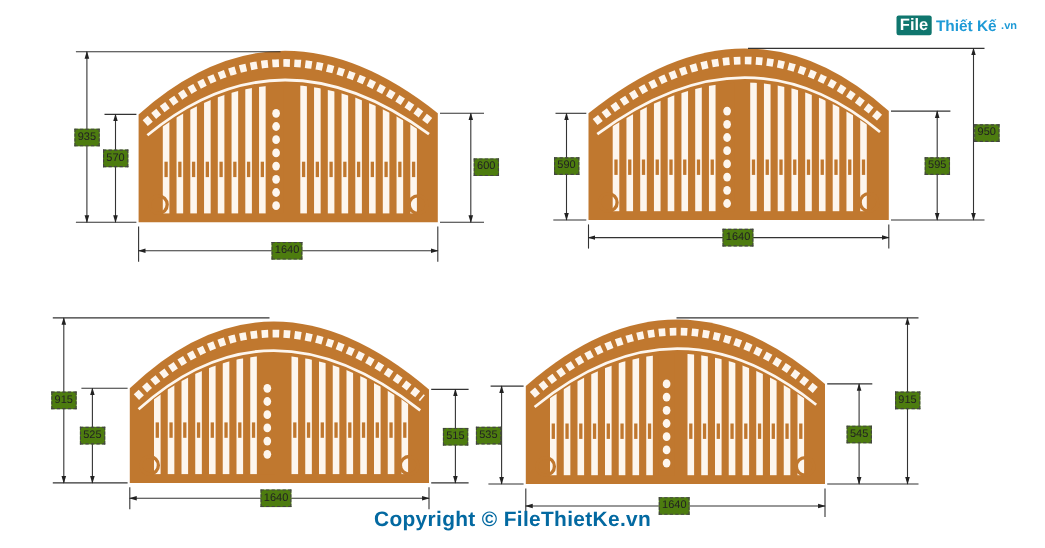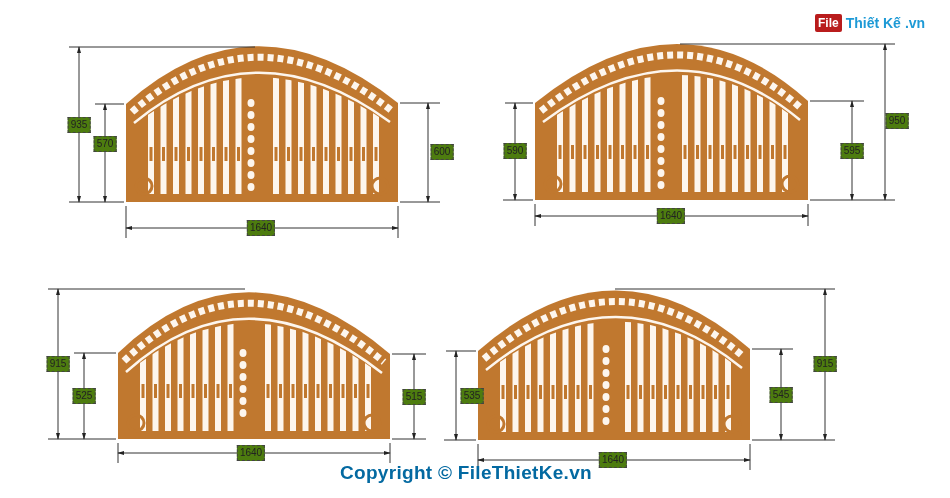--- a/index.html
+++ b/index.html
@@ -4,23 +4,23 @@
 <style>
   html, body { margin: 0; padding: 0; background: #ffffff; }
   body { width: 950px; height: 498px; position: relative; overflow: hidden; font-family: "Liberation Sans", sans-serif; }
   #canvas { position: absolute; left: 0; top: 0; width: 950px; height: 498px; }
   .dim-label {
     position: absolute; background: #4d7c0f; border: 1px dashed #444; color: #222;
     font-size: 10px; line-height: 12px; padding: 1px 2px; transform: translate(-50%, -50%);
     white-space: nowrap; font-family: Liberation Sans, sans-serif;
   }
   .logo { position: absolute; left: 815px; top: 14px; display: flex; align-items: center; gap: 4px; }
-  .logo-file { background: #b91c1c; color: #fff; font-weight: bold; font-size: 12px; padding: 0 3px; line-height: 18px; border-radius: 2px; }
+  .logo-file { background: #0f766e; color: #fff; font-weight: bold; font-size: 15px; padding: 0 3px; line-height: 18px; border-radius: 2px; }
   .logo-text { color: #1e9ad6; font-weight: bold; font-size: 14px; }
-  .logo-tld { color: #1e9ad6; font-size: 14px; font-weight: bold; }
+  .logo-tld { color: #1e9ad6; font-size: 10px; font-weight: bold; }
   .copyright { position: absolute; left: 340px; top: 462px; color: #0369a1; font-size: 19px; font-weight: bold; letter-spacing: 0.3px; }
 </style>
 </head>
 <body>
 
 <svg id="canvas" viewBox="0 0 950 498" xmlns="http://www.w3.org/2000/svg">
   <defs>
     <marker id="arr" viewBox="0 0 10 10" refX="9" refY="5" markerWidth="7" markerHeight="7" orient="auto-start-reverse">
       <path d="M0,2 L10,5 L0,8 z" fill="#222"></path>
     </marker>
@@ -304,18 +304,18 @@
 <div class="dim-label" style="left:515px;top:151px;">590</div>
 <div class="dim-label" style="left:852px;top:151px;">595</div>
 <div class="dim-label" style="left:885px;top:121px;margin-left:12px;">950</div>
 <div class="dim-label" style="left:671px;top:216px;">1640</div>
 
 <div class="dim-label" style="left:58px;top:364px;">915</div>
 <div class="dim-label" style="left:84px;top:396px;">525</div>
 <div class="dim-label" style="left:414px;top:397px;">515</div>
 <div class="dim-label" style="left:251px;top:453px;">1640</div>
 
-<div class="dim-label" style="left:472px;top:396px;text-align:center;">535</div>
+<div class="dim-label" style="left:444px;top:396px;text-align:center;">535</div>
 <div class="dim-label" style="left:781px;top:395px;">545</div>
 <div class="dim-label" style="left:825px;top:364px;">915</div>
 <div class="dim-label" style="left:613px;top:460px;">1640</div>
 
 <div class="copyright">Copyright © FileThietKe.vn</div>
 
 </body></html>

